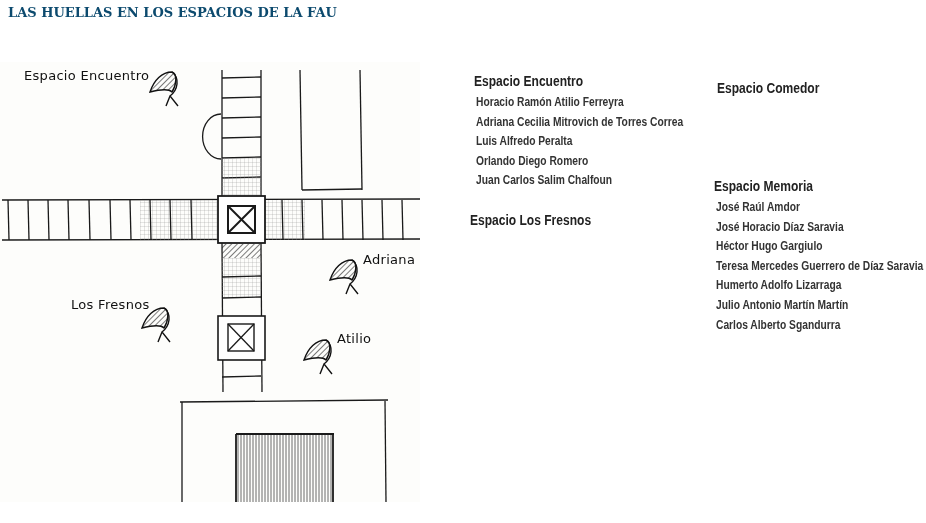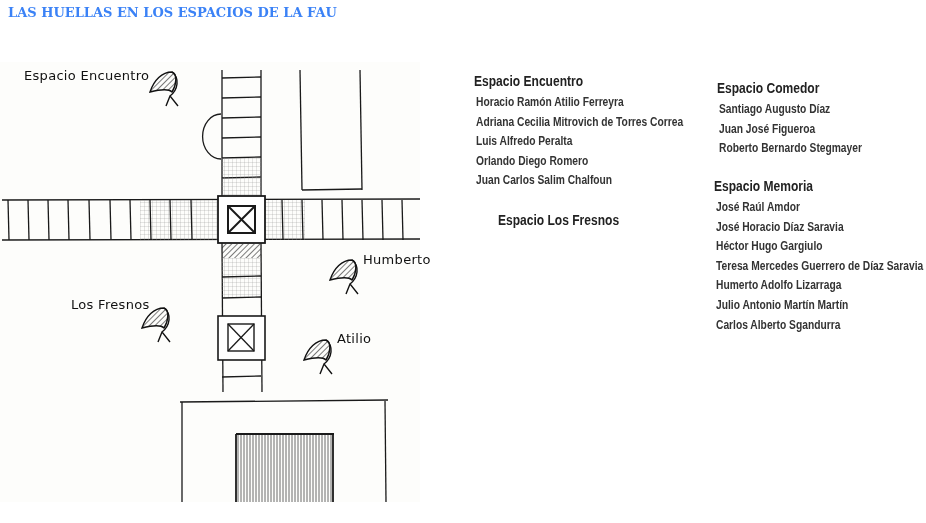--- a/index.html
+++ b/index.html
@@ -1,17 +1,17 @@
 <!DOCTYPE html>
 <html><head>
 <meta charset="utf-8">
 <style>
   html, body { margin:0; padding:0; background:#ffffff; }
   body { width:926px; height:523px; position:relative; overflow:hidden; font-family:"Liberation Sans", sans-serif; color:#222; }
-  .page-title { position:absolute; left:8px; top:5px; font-family:"DejaVu Serif", serif; font-weight:bold; font-size:13px; color:#3b82f6; letter-spacing:0; }
+  .page-title { position:absolute; left:8px; top:5px; font-family:"DejaVu Serif", serif; font-weight:bold; font-size:13px; color:#0c4a6e; letter-spacing:0; }
   .map { position:absolute; left:0; top:62px; width:420px; height:440px; background:#fdfdfb; }
   .map svg { position:absolute; left:0; top:0; }
   .lbl { position:absolute; font-family:"DejaVu Sans", sans-serif; font-size:13px; color:#111; white-space:nowrap; letter-spacing:0.3px; }
   .section { position:absolute; }
   .section h3 { margin:0 0 4px 0; font-family:"Liberation Sans", sans-serif; font-weight:bold; font-size:14px; color:#222; transform:scaleX(0.86); transform-origin:left; white-space:nowrap; }
   .section ul { list-style:none; margin:2px; padding:0;font-weight:bold; }
   .section li { font-size:12.5px; line-height:19.6px; color:#333; transform:scaleX(0.82); transform-origin:left; white-space:nowrap; }
 </style>
 </head>
 <body>
@@ -112,47 +112,42 @@
         <path d="M2 22 C6 10 14 2 24 2 C30 4 28 16 24 22 C20 18 10 20 2 22 Z" fill="url(#hatch)"></path>
         <path d="M24 2 C32 8 30 20 22 26 L30 36 M22 26 L18 36" fill="none"></path>
       </g>
       <g transform="translate(302,276)" stroke="#111" stroke-width="1.4">
         <path d="M2 22 C6 10 14 2 24 2 C30 4 28 16 24 22 C20 18 10 20 2 22 Z" fill="url(#hatch)"></path>
         <path d="M24 2 C32 8 30 20 22 26 L30 36 M22 26 L18 36" fill="none"></path>
       </g>
     </g>
   </svg>
   <div class="lbl" style="left:24px;top:6px;">Espacio Encuentro</div>
-  <div class="lbl" style="left:363px;top:190px;">Humberto</div>
+  <div class="lbl" style="left:363px;top:190px;">Adriana</div>
   <div class="lbl" style="left:71px;top:235px;text-align:right;">Los Fresnos</div>
   <div class="lbl" style="left:337px;top:269px;">Atilio</div>
 </div>
 
 <div class="section" style="left:474px;top:73px;">
   <h3>Espacio Encuentro</h3>
   <ul>
     <li>Horacio Ramón Atilio Ferreyra</li>
     <li>Adriana Cecilia Mitrovich de Torres Correa</li>
     <li>Luis Alfredo Peralta</li>
     <li>Orlando Diego Romero</li>
     <li>Juan Carlos Salim Chalfoun</li>
   </ul>
 </div>
 
-<div class="section" style="left:498px;top:212px;">
+<div class="section" style="left:470px;top:212px;">
   <h3>Espacio Los Fresnos</h3>
 </div>
 
 <div class="section" style="left:717px;top:80px;">
   <h3>Espacio Comedor</h3>
-  <ul>
-    <li>Santiago Augusto Díaz</li>
-    <li>Juan José Figueroa</li>
-    <li>Roberto Bernardo Stegmayer</li>
-  </ul>
 </div>
 
 <div class="section" style="left:714px;top:178px;">
   <h3>Espacio Memoria</h3>
   <ul>
     <li>José Raúl Amdor</li>
     <li>José Horacio Díaz Saravia</li>
     <li>Héctor Hugo Gargiulo</li>
     <li>Teresa Mercedes Guerrero de Díaz Saravia</li>
     <li>Humerto Adolfo Lizarraga</li>

